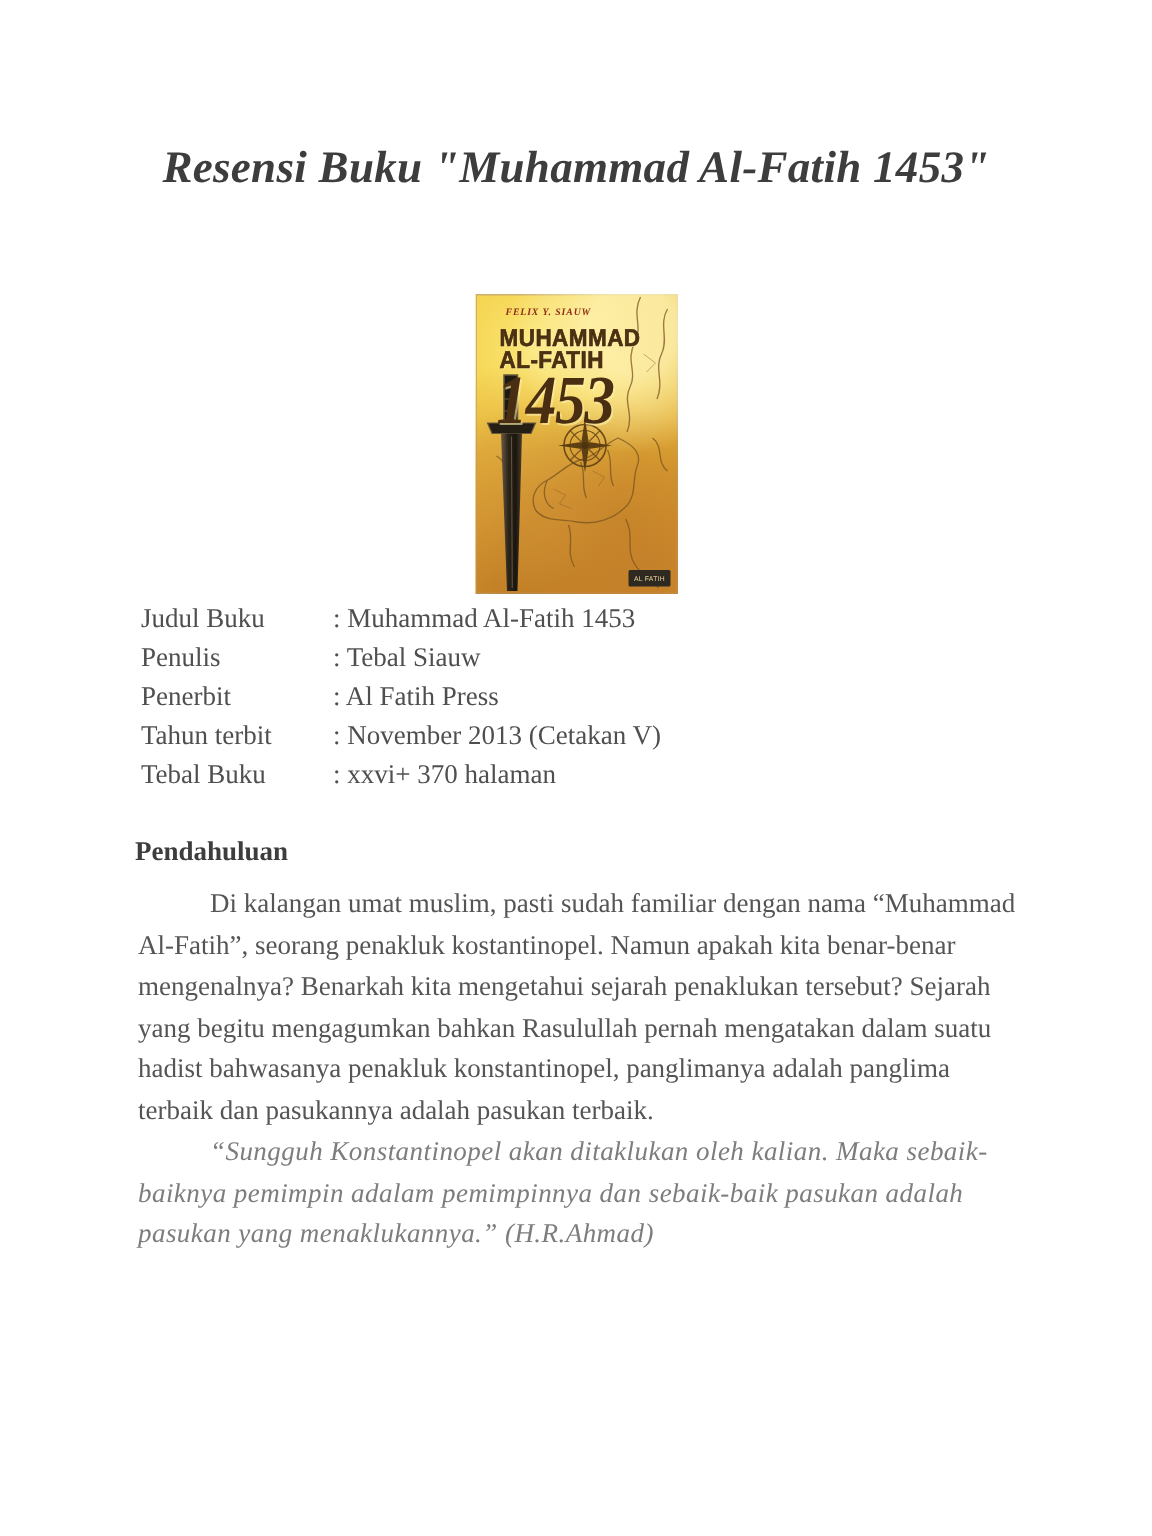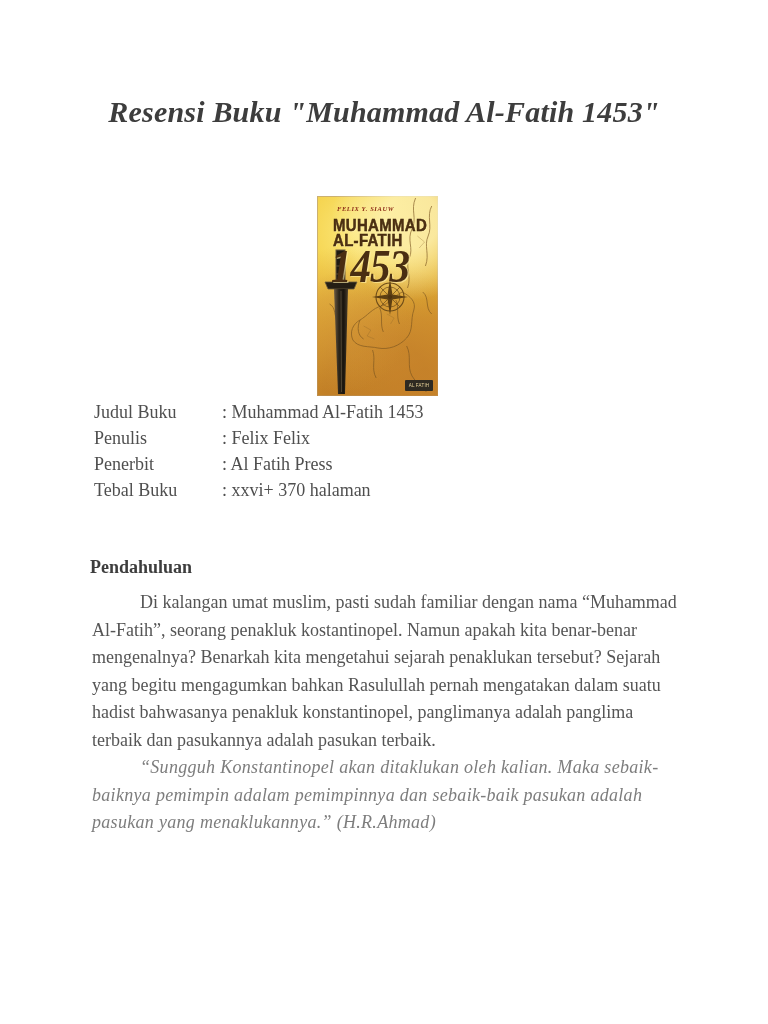--- a/index.html
+++ b/index.html
@@ -35,21 +35,21 @@
     font-style: italic;
     color: #3d3d3d;
     letter-spacing: 0.2px;
   }
 
   
   .cover-wrap {
     position: absolute;
     left: 317px;
     top: 196px;
-    width: 121px;
+    width: 135px;
     height: 200px;
   }
   .cover {
     position: absolute;
     inset: 0;
     overflow: hidden;
     background:
       radial-gradient(ellipse 120% 80% at 30% 18%, #fbe77a 0%, #f5d44f 32%, #e8b938 62%, #d89b2a 100%);
     box-shadow: 0 0 0 1px #cbb070 inset;
   }
@@ -261,24 +261,27 @@
         <span>AL FATIH</span>
       </div>
     </div>
   </div>
 
   <div class="meta">
     <div class="meta-row">
       <span class="k">Judul Buku</span><span class="v">: Muhammad Al-Fatih 1453</span>
     </div>
     <div class="meta-row">
-      <span class="k">Penulis</span><span class="v">: Felix Felix</span>
+      <span class="k">Penulis</span><span class="v">: Tebal Siauw</span>
     </div>
     <div class="meta-row">
       <span class="k">Penerbit</span><span class="v">: Al Fatih Press</span>
+    </div>
+    <div class="meta-row">
+      <span class="k">Tahun terbit</span><span class="v">: November 2013 (Cetakan V)</span>
     </div>
     <div class="meta-row">
       <span class="k">Tebal Buku</span><span class="v">: xxvi+ 370 halaman</span>
     </div>
   </div>
 
   <div class="section-head">Pendahuluan</div>
 
   <div class="body-block">
     <p>Di kalangan umat muslim, pasti sudah familiar dengan nama “Muhammad Al-Fatih”, seorang penakluk kostantinopel. Namun apakah kita benar-benar mengenalnya? Benarkah kita mengetahui sejarah penaklukan tersebut? Sejarah yang begitu mengagumkan bahkan Rasulullah pernah mengatakan dalam suatu hadist bahwasanya penakluk konstantinopel, panglimanya adalah panglima terbaik dan pasukannya adalah pasukan terbaik.</p>

